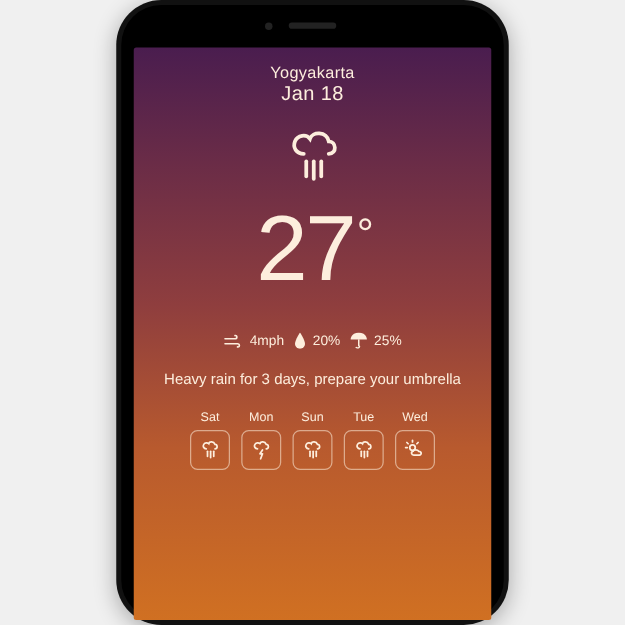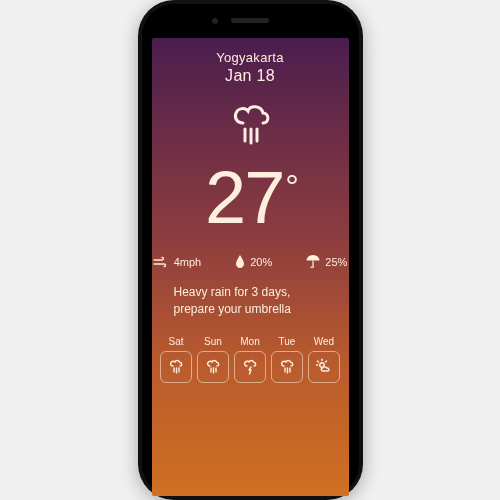--- a/index.html
+++ b/index.html
@@ -8,21 +8,21 @@
     width: 500px;
     height: 500px;
     background: #f0f0f0;
     display: flex;
     align-items: center;
     justify-content: center;
     font-family: -apple-system, "Helvetica Neue", Arial, sans-serif;
     font-weight: 300;
   }
   .device {
-    width: 225px;
+    width: 314px;
     height: 500px;
     background: #111;
     border-radius: 36px;
     padding: 4px;
     box-sizing: border-box;
     box-shadow: 0 4px 18px rgba(0,0,0,0.3);
   }
   .bezel {
     width: 100%;
     height: 100%;
@@ -78,22 +78,22 @@
   .temp .deg {
     font-size: 34px;
     vertical-align: top;
     position: relative;
     top: 8px;
     left: 2px;
     font-weight: 200;
   }
   .stats {
     display: flex;
-    gap: 34px;
-    margin-top: 20px;
+    gap: 8px;
+    margin-top: 30px;
     font-size: 11px;
     align-items: flex-end;
   }
   .stat { display: flex; align-items: center; gap: 5px; }
   .stat svg { flex-shrink: 0; }
   .desc {
     font-size: 12px;
     text-align: left;
     margin-top: 16px;
     line-height: 1.45;
@@ -184,36 +184,36 @@
           <div class="day-box">
             <svg width="20" height="20" viewBox="0 0 20 20" fill="none" stroke="#fdeedd" stroke-width="1.4" stroke-linecap="round">
               <path d="M7 9 C5 9 4 7 5 5.5 C6 4 8 4 9 5 C9.5 3 13 3 14 5.5 C16 5.5 16.5 9 14 9"></path>
               <line x1="8" y1="11" x2="8" y2="15"></line>
                 <line x1="10.5" y1="11" x2="10.5" y2="16"></line>
                 <line x1="13" y1="11" x2="13" y2="15"></line>
             </svg>
           </div>
         </div>
         <div class="day">
+          <div class="day-label">Mon</div>
+          <div class="day-box">
+            <svg width="20" height="20" viewBox="0 0 20 20" fill="none" stroke="#fdeedd" stroke-width="1.4" stroke-linecap="round" stroke-linejoin="round">
+              <path d="M7 9 C5 9 4 7 5 5.5 C6 4 8 4 9 5 C9.5 3 13 3 14 5.5 C16 5.5 16.5 9 14 9"></path>
+              <path d="M11 10 L9 13 L11 13 L9.5 17"></path>
+            </svg>
+          </div>
+        </div>
+        <div class="day">
           <div class="day-label">Sun</div>
           <div class="day-box">
             <svg width="20" height="20" viewBox="0 0 20 20" fill="none" stroke="#fdeedd" stroke-width="1.4" stroke-linecap="round">
               <path d="M7 9 C5 9 4 7 5 5.5 C6 4 8 4 9 5 C9.5 3 13 3 14 5.5 C16 5.5 16.5 9 14 9"></path>
               <line x1="8" y1="11" x2="8" y2="15"></line>
                 <line x1="10.5" y1="11" x2="10.5" y2="16"></line>
                 <line x1="13" y1="11" x2="13" y2="15"></line>
-            </svg>
-          </div>
-        </div>
-        <div class="day">
-          <div class="day-label">Mon</div>
-          <div class="day-box">
-            <svg width="20" height="20" viewBox="0 0 20 20" fill="none" stroke="#fdeedd" stroke-width="1.4" stroke-linecap="round" stroke-linejoin="round">
-              <path d="M7 9 C5 9 4 7 5 5.5 C6 4 8 4 9 5 C9.5 3 13 3 14 5.5 C16 5.5 16.5 9 14 9"></path>
-              <path d="M11 10 L9 13 L11 13 L9.5 17"></path>
             </svg>
           </div>
         </div>
         <div class="day">
           <div class="day-label">Tue</div>
           <div class="day-box">
             <svg width="20" height="20" viewBox="0 0 20 20" fill="none" stroke="#fdeedd" stroke-width="1.4" stroke-linecap="round">
               <path d="M7 9 C5 9 4 7 5 5.5 C6 4 8 4 9 5 C9.5 3 13 3 14 5.5 C16 5.5 16.5 9 14 9"></path>
               <line x1="8" y1="11" x2="8" y2="15"></line>
                 <line x1="10.5" y1="11" x2="10.5" y2="16"></line>

